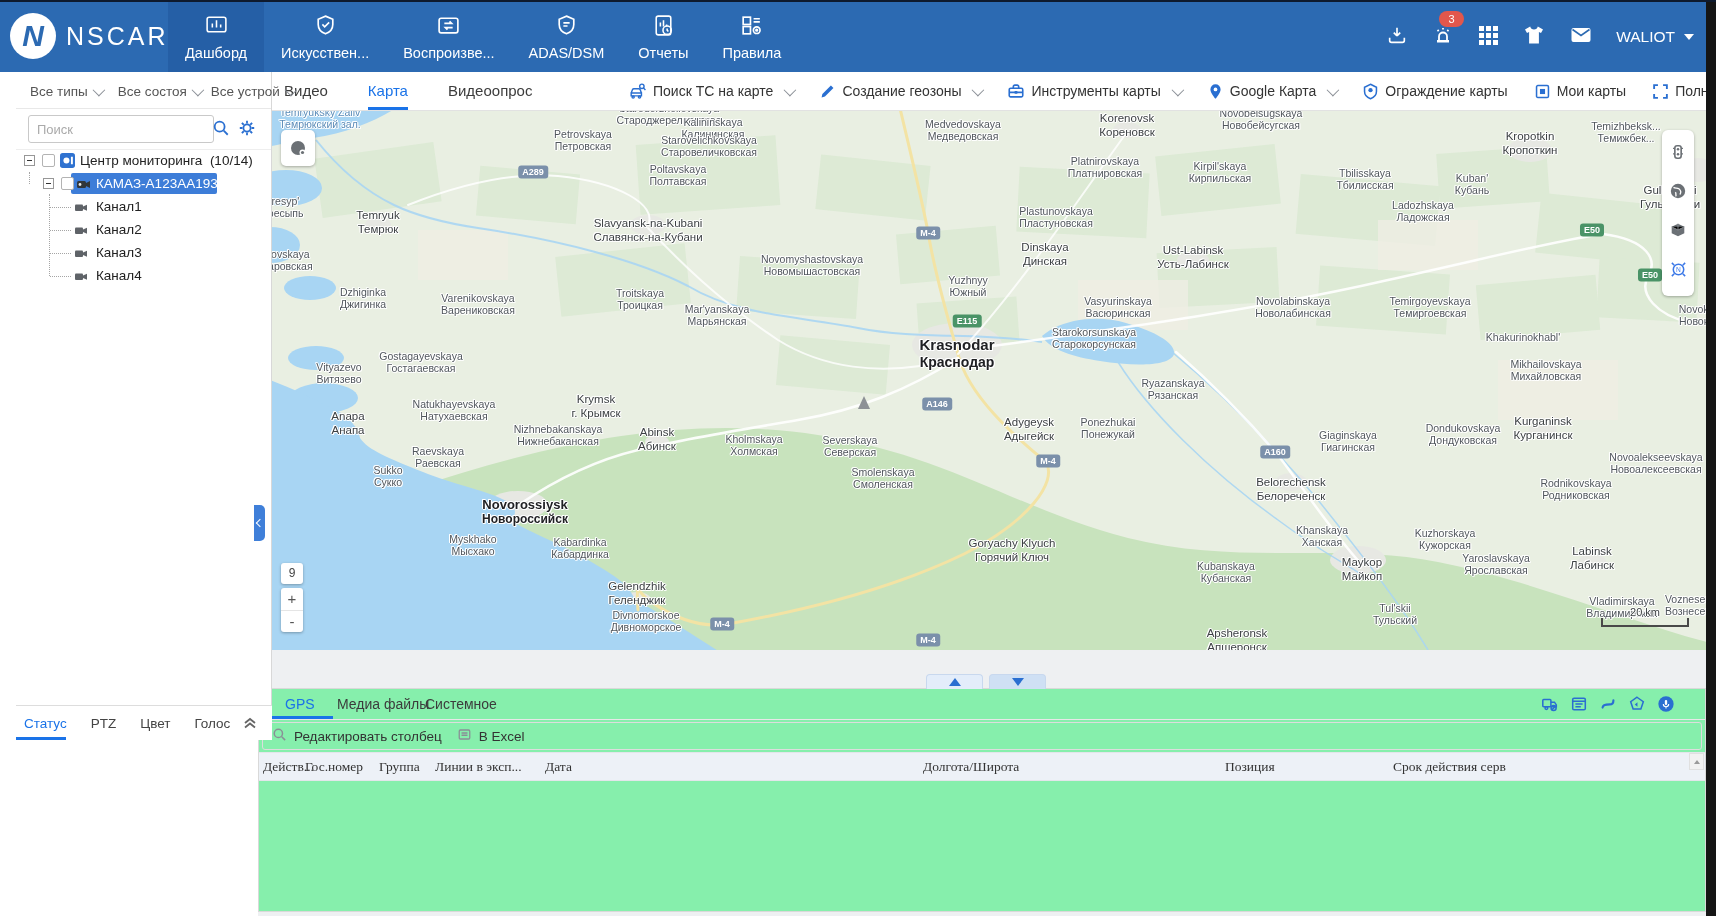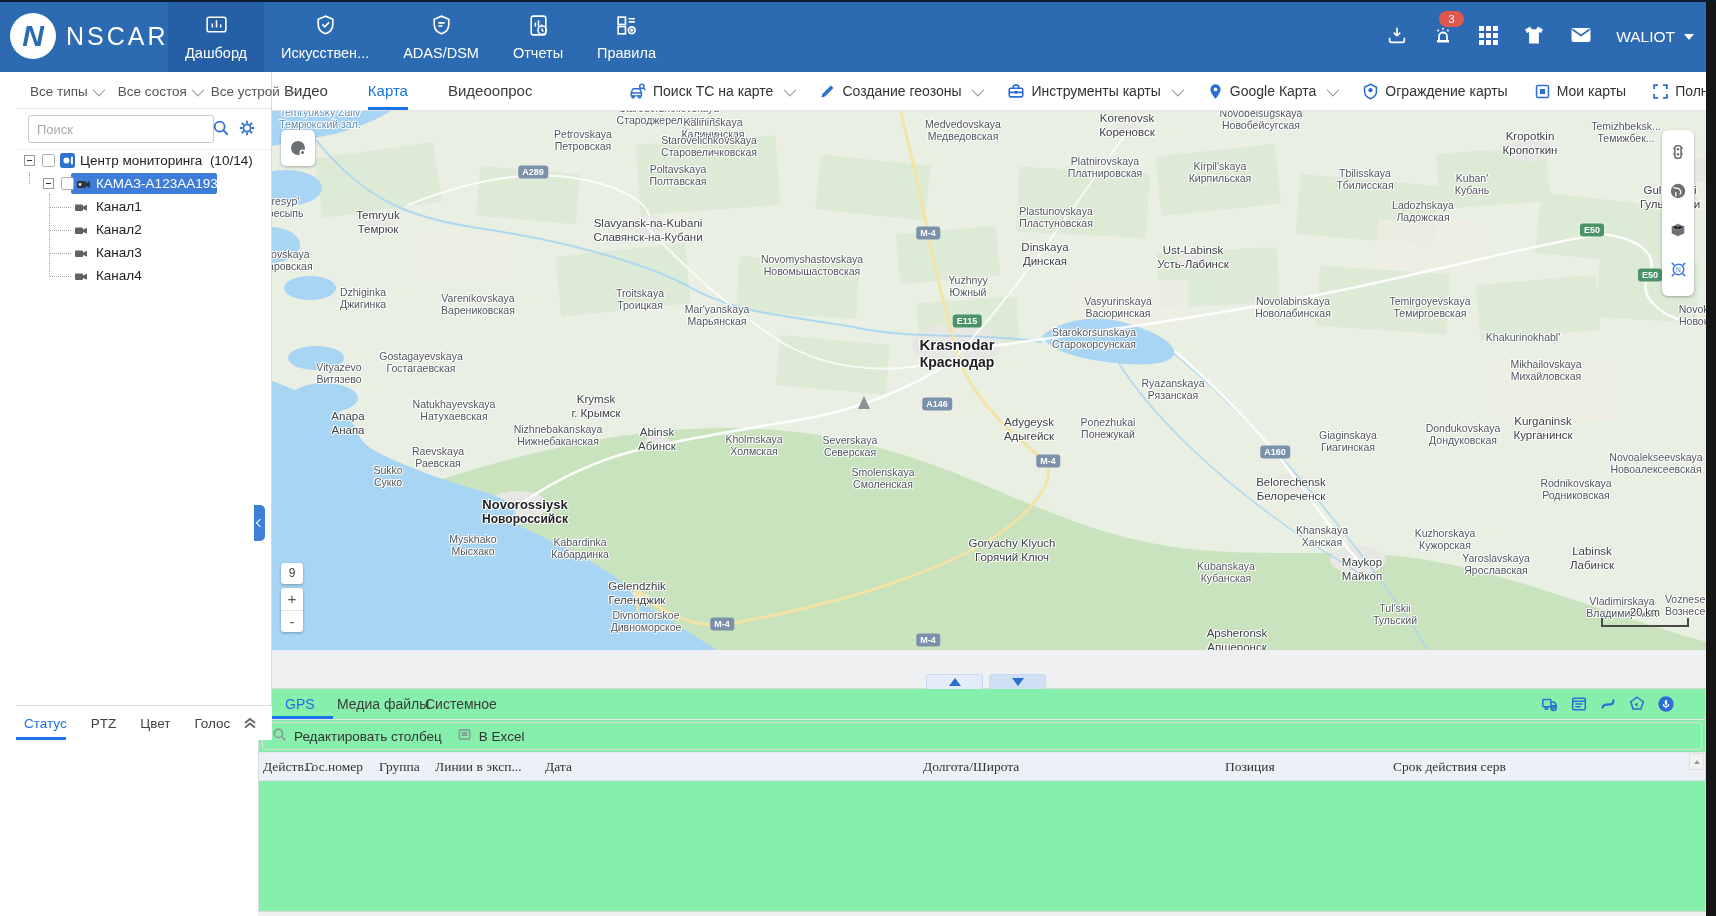--- a/index.html
+++ b/index.html
@@ -147,20 +147,27 @@
       </div>
       <div class="navitem">
         <span><svg width="25" height="25" viewBox="0 0 24 24" fill="none" stroke="#fff" stroke-width="1.6">
               <path d="M12 3l7 3v5c0 4.5-3 7.5-7 9-4-1.5-7-4.5-7-9V6z"></path>
               <path d="M9 11l2.2 2.2L15.5 9"></path>
             </svg></span>
         <span class="lbl">Искусствен...</span>
       </div>
       <div class="navitem">
         <span><svg width="25" height="25" viewBox="0 0 24 24" fill="none" stroke="#fff" stroke-width="1.6">
+              <rect x="3" y="5" width="18" height="14" rx="2"></rect>
+              <path d="M8 10h7l-2-2M16 14H9l2 2"></path>
+            </svg></span>
+        <span class="lbl">Воспроизве...</span>
+      </div>
+      <div class="navitem">
+        <span><svg width="25" height="25" viewBox="0 0 24 24" fill="none" stroke="#fff" stroke-width="1.6">
               <path d="M12 3l7 3v5c0 4.5-3 7.5-7 9-4-1.5-7-4.5-7-9V6z"></path>
               <path d="M9 9.5h6M9 12.5h4"></path>
             </svg></span>
         <span class="lbl">ADAS/DSM</span>
       </div>
       <div class="navitem">
         <span><svg width="25" height="25" viewBox="0 0 24 24" fill="none" stroke="#fff" stroke-width="1.5">
               <rect x="5" y="3" width="14" height="18" rx="2"></rect>
               <path d="M9 13V9M12 13V7M15 13v-2"></path>
               <circle cx="15.5" cy="16.5" r="4"></circle>

